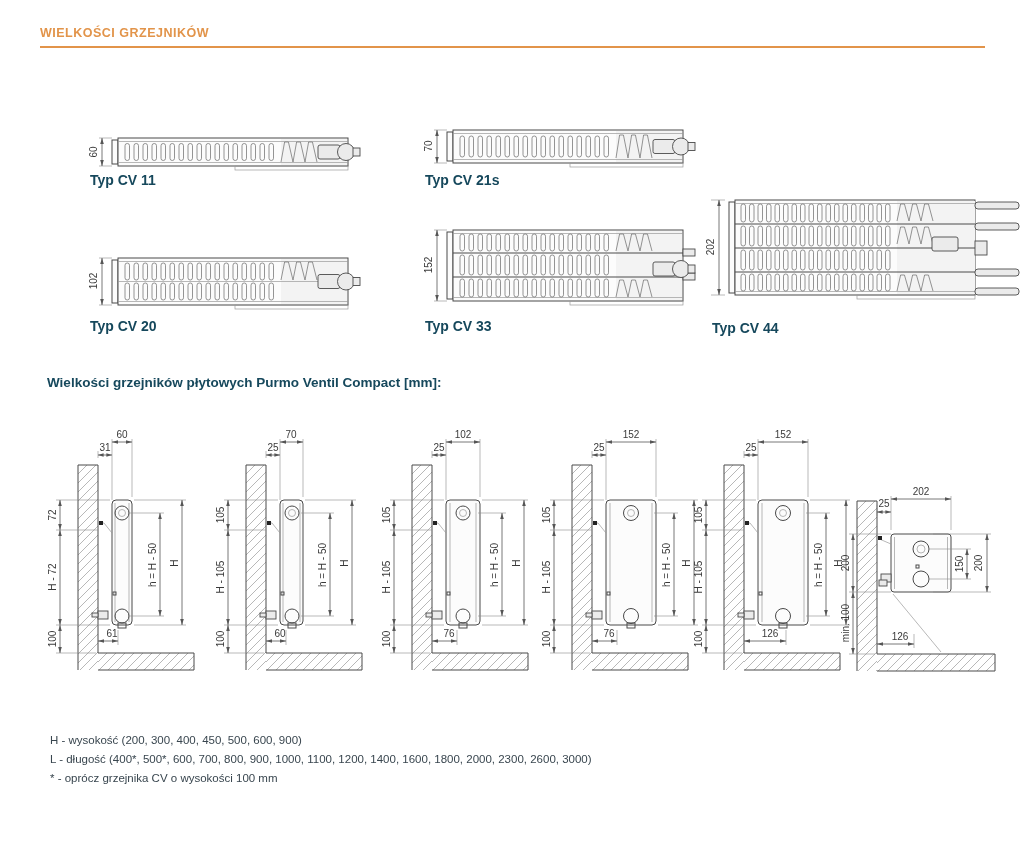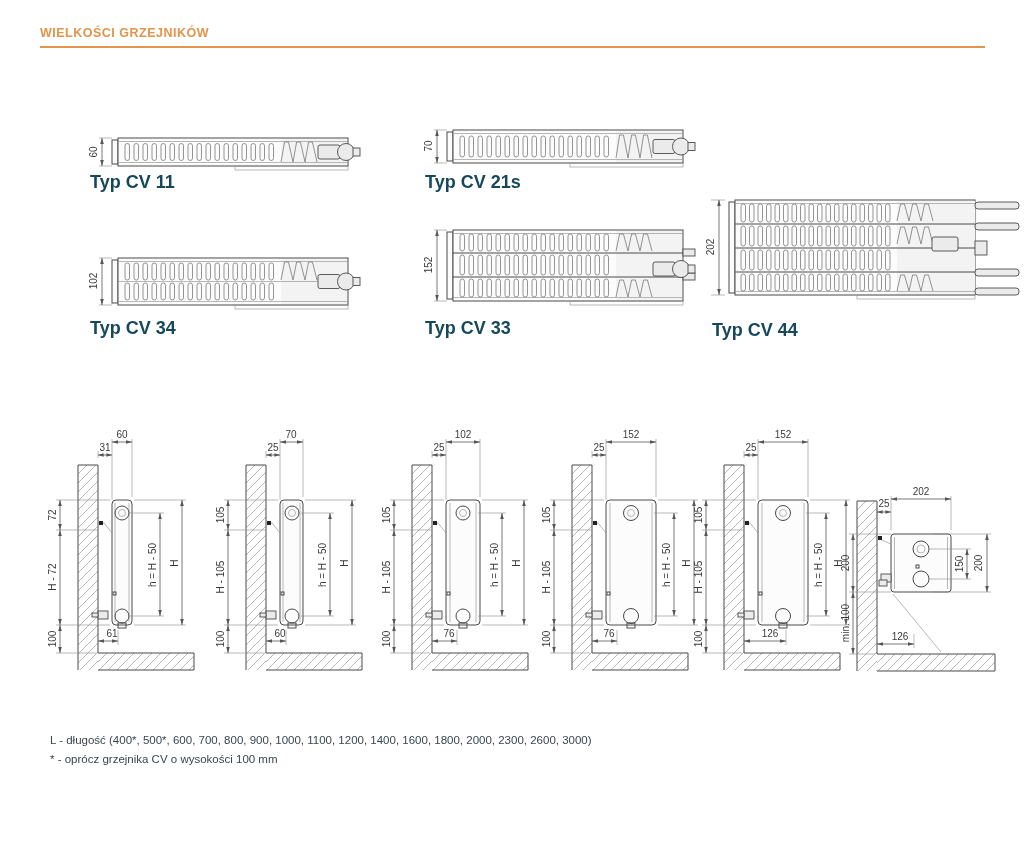--- a/index.html
+++ b/index.html
@@ -1,21 +1,21 @@
 <!DOCTYPE html>
 <html><head>
 <meta charset="utf-8">
 <style>
   html,body{margin:0;padding:0;background:#ffffff;}
   #page{position:relative;width:1027px;height:850px;background:#ffffff;overflow:hidden;
         font-family:"Liberation Sans",sans-serif;padding-left:20px;}
   .title{position:absolute;left:40px;top:26px;font-size:12.5px;font-weight:bold;
          letter-spacing:.5px;color:#E2944A;}
   .rule{position:absolute;left:40px;top:46px;width:945px;height:2px;background:#E2944A;}
-  .typ-label{position:absolute;font-size:18px;font-weight:bold;color:#16485C;}
+  .typ-label{position:absolute;font-size:14px;font-weight:bold;color:#16485C;}
   .section-heading{position:absolute;left:47px;top:375px;font-size:13.5px;font-weight:bold;color:#16485C;}
   .legend{position:absolute;left:50px;top:731px;font-size:11.5px;color:#39464F;line-height:19px;}
   svg{position:absolute;overflow:visible;}
   .ln{stroke:#4a4a4a;stroke-width:1;fill:none;}
   .lnf{stroke:#4a4a4a;stroke-width:1;fill:#fcfcfc;}
   .valve{stroke:#4a4a4a;stroke-width:.9;fill:#ebebeb;}
   .sect{fill:#f3f3f3;stroke:none;}
   .thin{stroke:#9a9a9a;stroke-width:.7;fill:none;}
   .fin{stroke:#787878;stroke-width:.8;fill:none;}
   .hatchline{stroke:#9a9a9a;stroke-width:.7;}
@@ -167,21 +167,21 @@
     <g>
         <path d="M196,30 L199.6,12 L203.44,12 L208,30 L211.6,12 L215.44,12 L220,30 L223.6,12 L227.44,12 L232,30" class="fin"></path>
       </g>
     <rect x="233" y="24.5" width="22" height="14" rx="2" class="valve"></rect>
     <circle cx="261" cy="31.5" r="8.5" class="valve"></circle>
     <rect x="268" y="27.5" width="7" height="8" class="valve"></rect>
     <rect x="150" y="55" width="113" height="4" class="thin"></rect>
   <polygon points="17,8 15.2,14 18.8,14" class="arrow"></polygon>
       <polygon points="17,55 18.8,49 15.2,49" class="arrow"></polygon>
     </svg>
-  <div class="typ-label" style="left:90px;top:318px;">Typ CV 34</div>
+  <div class="typ-label" style="left:90px;top:318px;">Typ CV 20</div>
 
   <svg width="280" height="100" style="left:420px;top:222px;">
     <line x1="14" y1="8" x2="27" y2="8" class="ext"></line>
     <line x1="14" y1="79" x2="27" y2="79" class="ext"></line>
     <line x1="17" y1="8" x2="17" y2="79" class="dim"></line>
     <text transform="rotate(-90 12 43)" x="12" y="43" text-anchor="middle" class="dimtxt">152</text>
     <rect x="27" y="10" width="6" height="67" class="lnf"></rect>
     <rect x="33" y="8" width="230" height="71" class="lnf"></rect>
     <rect x="196" y="9" width="66" height="69" class="sect"></rect>
     <line x1="33" y1="11.5" x2="263" y2="11.5" class="thin"></line>
@@ -369,20 +369,21 @@
     <rect x="278" y="76" width="44" height="7" rx="3" class="valve"></rect>
     <rect x="278" y="95" width="44" height="7" rx="3" class="valve"></rect>
     <rect x="235" y="44" width="26" height="14" rx="2" class="valve"></rect>
     <rect x="278" y="48" width="12" height="14" class="valve"></rect>
     <rect x="160" y="102" width="118" height="4" class="thin"></rect>
   <polygon points="22,7 20.2,13 23.8,13" class="arrow"></polygon>
       <polygon points="22,102 23.8,96 20.2,96" class="arrow"></polygon>
     </svg>
   <div class="typ-label" style="left:712px;top:320px;">Typ CV 44</div>
 
+  <div class="section-heading">Wielkości grzejników płytowych Purmo Ventil Compact [mm]:</div>
 
   <svg width="172" height="250" style="left:42px;top:425px;">
     <g>
         <line x1="36" y1="49" x2="45" y2="40" class="hatchline"></line>
         <line x1="36" y1="58" x2="54" y2="40" class="hatchline"></line>
         <line x1="36" y1="67" x2="56" y2="47" class="hatchline"></line>
         <line x1="36" y1="76" x2="56" y2="56" class="hatchline"></line>
         <line x1="36" y1="85" x2="56" y2="65" class="hatchline"></line>
         <line x1="36" y1="94" x2="56" y2="74" class="hatchline"></line>
         <line x1="36" y1="103" x2="56" y2="83" class="hatchline"></line>
@@ -971,17 +972,18 @@
       <polygon points="144,116 145.8,110 142.2,110" class="arrow"></polygon>
       <polygon points="10,58 8.2,64 11.8,64" class="arrow"></polygon>
       <polygon points="10,116 11.8,110 8.2,110" class="arrow"></polygon>
       <polygon points="10,116 8.2,122 11.8,122" class="arrow"></polygon>
       <polygon points="10,178 11.8,172 8.2,172" class="arrow"></polygon>
       <polygon points="34,168 40,169.8 40,166.2" class="arrow"></polygon>
       <polygon points="71,168 65,166.2 65,169.8" class="arrow"></polygon>
     </svg>
 
   <div class="legend">
+    <div>H - wysokość (200, 300, 400, 450, 500, 600, 900)</div>
     <div>L - długość (400*, 500*, 600, 700, 800, 900, 1000, 1100, 1200, 1400, 1600, 1800, 2000, 2300, 2600, 3000)</div>
     <div>* - oprócz grzejnika CV o wysokości 100 mm</div>
   </div>
 
 </div>
 
 </body></html>

